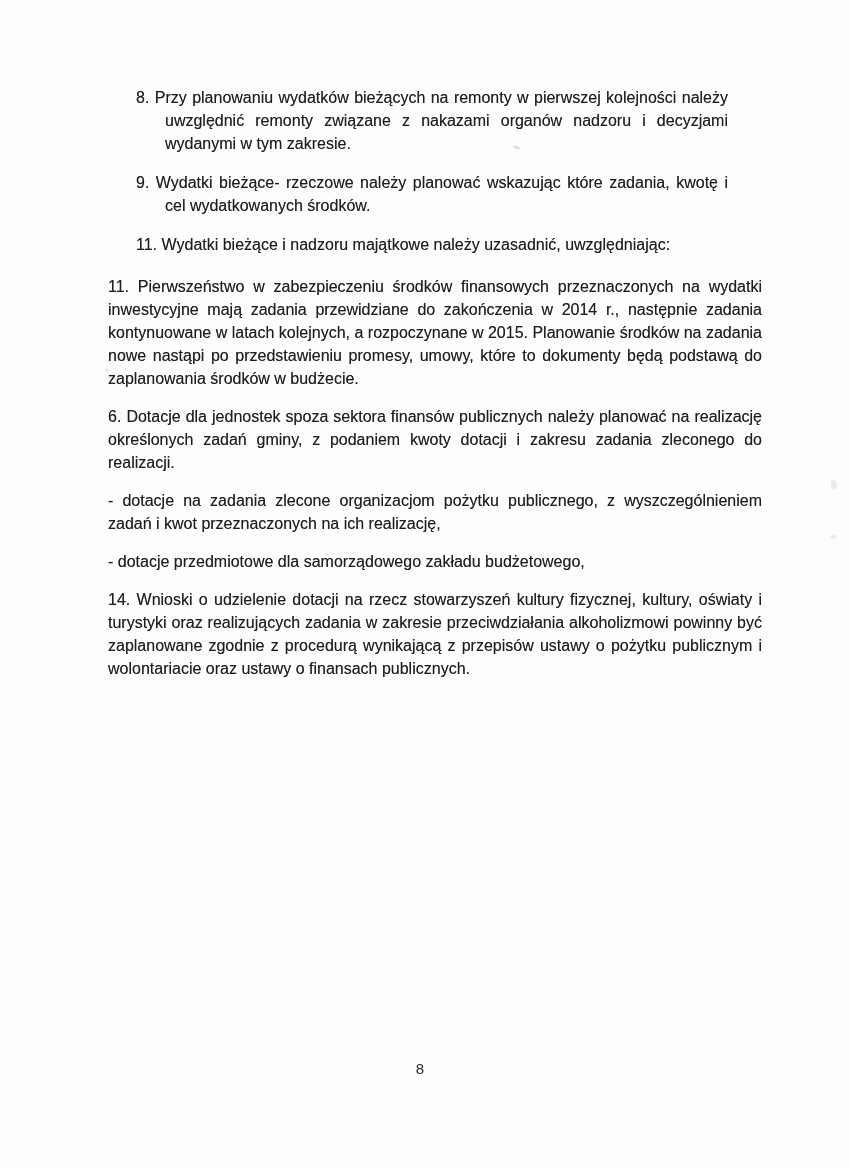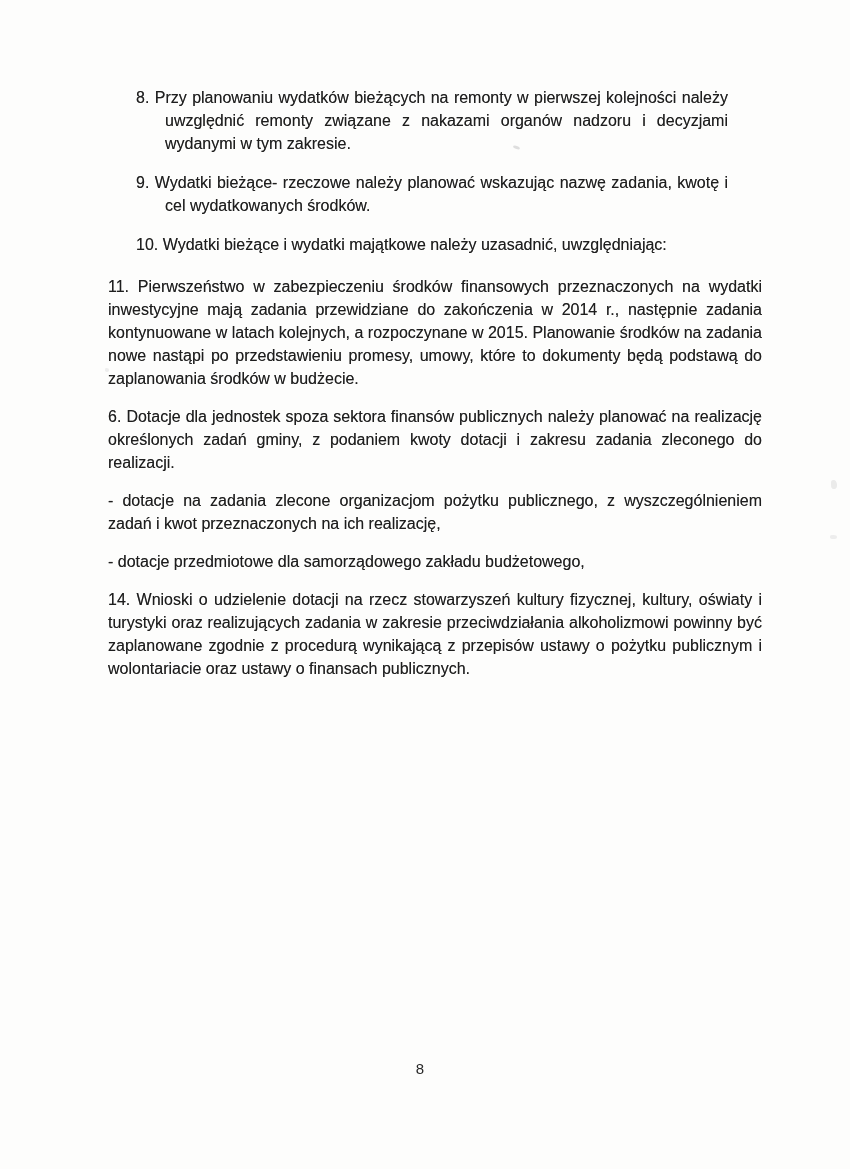--- a/index.html
+++ b/index.html
@@ -70,23 +70,23 @@
   .speck-4 { left: 105px; top: 368px; width: 4px; height: 4px; opacity: 0.3; }
 </style>
 </head>
 <body>
 
 <div class="page">
   <div class="content">
 
     <p class="list-item"><span class="num">8.</span> <span>Przy planowaniu wydatków bieżących na remonty w pierwszej kolejności należy uwzględnić remonty związane z nakazami organów nadzoru i decyzjami wydanymi w tym zakresie.</span></p>
 
-    <p class="list-item"><span class="num">9.</span> <span>Wydatki bieżące- rzeczowe należy planować wskazując nazwę zadania, kwotę i cel wydatkowanych środków.</span></p>
+    <p class="list-item"><span class="num">9.</span> <span>Wydatki bieżące- rzeczowe należy planować wskazując które zadania, kwotę i cel wydatkowanych środków.</span></p>
 
-    <p class="list-item list-item-last"><span class="num">10.</span> <span>Wydatki bieżące i wydatki majątkowe należy uzasadnić, uwzględniając:</span></p>
+    <p class="list-item list-item-last"><span class="num">11.</span> <span>Wydatki bieżące i nadzoru majątkowe należy uzasadnić, uwzględniając:</span></p>
 
 
 
     <p class="para">11. Pierwszeństwo w zabezpieczeniu środków finansowych przeznaczonych na wydatki inwestycyjne mają zadania przewidziane do zakończenia w 2014 r., następnie zadania kontynuowane w latach kolejnych, a rozpoczynane w 2015. Planowanie środków na zadania nowe nastąpi po przedstawieniu promesy, umowy, które to dokumenty będą podstawą do zaplanowania środków w budżecie.</p>
 
     <p class="para">6. Dotacje dla jednostek spoza sektora finansów publicznych należy planować na realizację określonych zadań gminy, z podaniem kwoty dotacji i zakresu zadania zleconego do realizacji.</p>
 
 
 
     <p class="para">- dotacje na zadania zlecone organizacjom pożytku publicznego, z wyszczególnieniem zadań i kwot przeznaczonych na ich realizację,</p>

